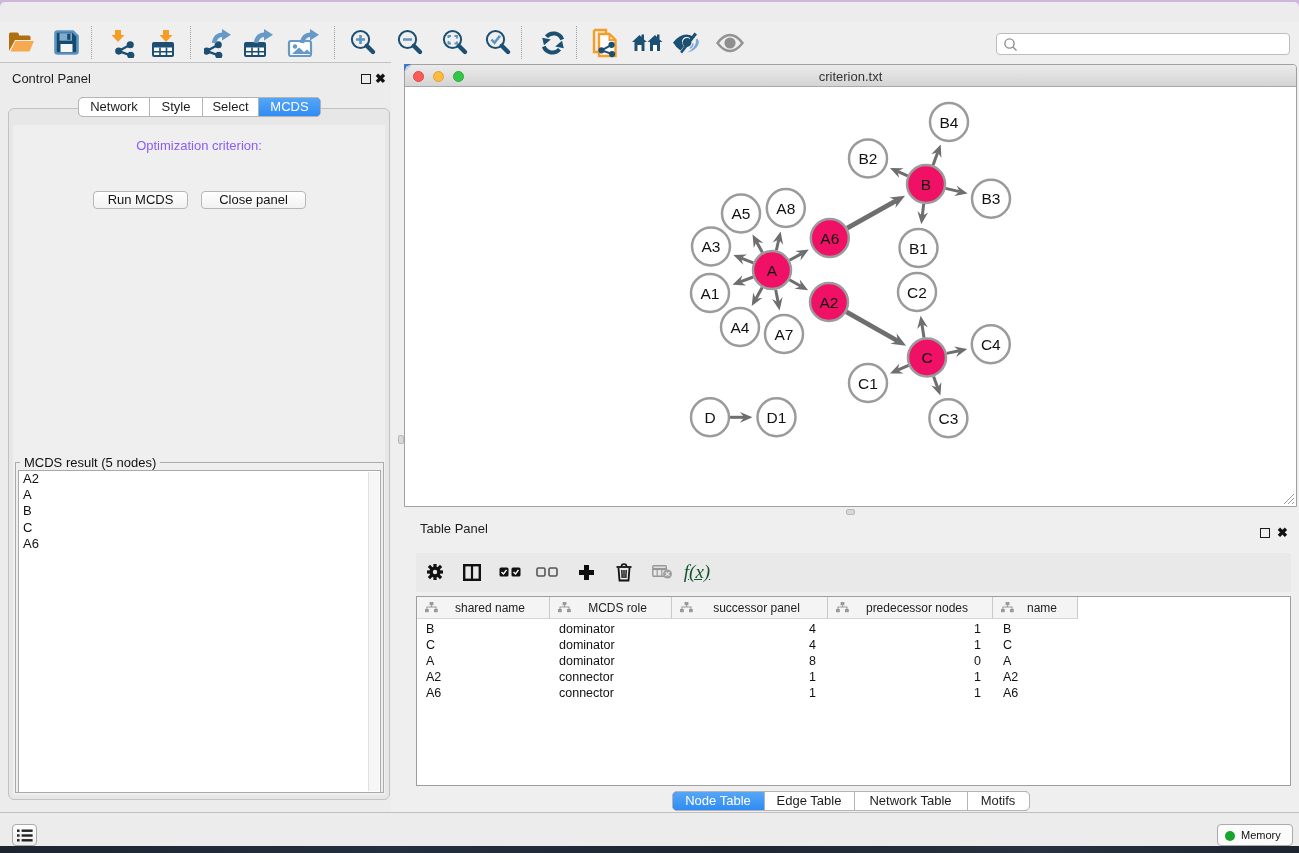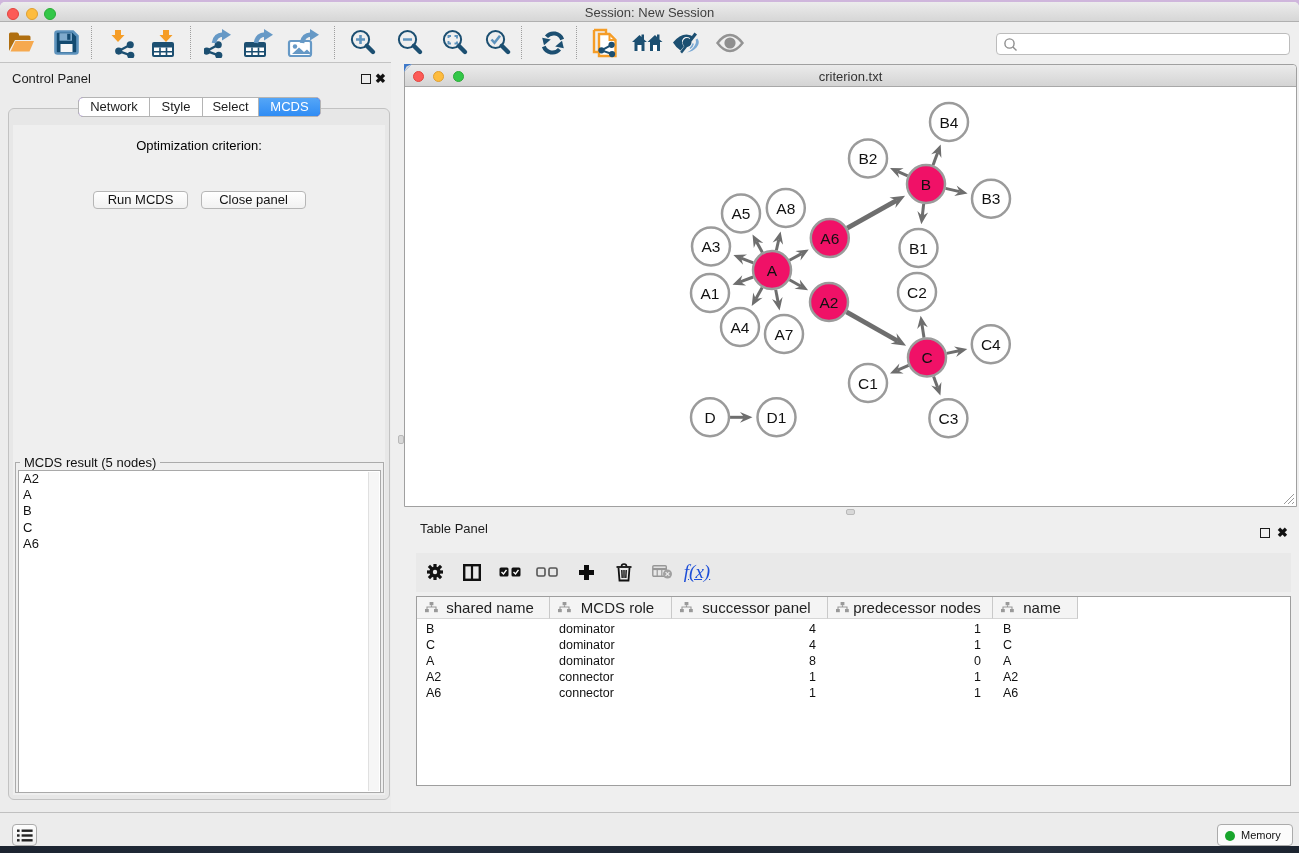--- a/index.html
+++ b/index.html
@@ -19,59 +19,53 @@
 #cp-title { position:absolute; left:12px; top:9px; font-size:13px; color:#1d1d1d; }
 .sq-btn { position:absolute; width:10px; height:10px; border:1.8px solid #1a1a1a; background:transparent; }
 .x-btn { position:absolute; font-size:13px; font-weight:bold; color:#111; line-height:11px; }
 #cp-box { position:absolute; left:8px; top:46px; width:382px; height:692px; background:#e7e7e7; border:1px solid #c2c2c2; border-radius:6px; }
 #cp-inner { position:absolute; left:4px; top:16px; width:372px; height:670px; background:#efefef; }
 .tabset { position:absolute; display:flex; height:20px; border:1px solid #b4b4b4; border-radius:5px; background:#6d28d9; overflow:hidden; }
 .tabset .tab { font-size:13px; color:#1d1d1d; text-align:center; line-height:18px; border-right:1px solid #b4b4b4; background:#fff; }
 .tabset .tab:last-child { border-right:none; }
 .tabset .tab.sel { background:linear-gradient(#55a6f7,#2f8cf4); color:#fff; }
 #cp-tabs { left:78px; top:35px; }
-#opt-label { position:absolute; left:8px; top:76px; width:382px; text-align:center; font-size:13px; color:#000000; }
+#opt-label { position:absolute; left:8px; top:76px; width:382px; text-align:center; font-size:13px; color:#8b5cf6; }
 #dropdown { position:absolute; left:44px; top:97px; width:310px; height:19px; background:#fff; border:1px solid #b6b6b6; border-radius:4px; }
 #dropdown .dtext { position:absolute; left:10px; top:1px; font-size:13px; color:#111; }
 #dropdown .darrows { position:absolute; right:-1px; top:-1px; width:18px; height:19px; background:linear-gradient(#6db2f9,#2079ef); border-radius:0 4px 4px 0; }
 .btn { position:absolute; height:18px; background:linear-gradient(#ffffff,#f1f1f1); border:1px solid #b6b6b6; border-radius:4px; font-size:13px; color:#141414; text-align:center; line-height:16px; }
 #grp { position:absolute; left:15px; top:400px; width:369px; height:331px; border:1px solid #ababab; }
 #grp-label { position:absolute; left:4px; top:-8px; background:#efefef; padding:0 4px; font-size:13px; color:#111; }
 #grp-list { position:absolute; left:2px; top:7px; width:363px; height:323px; background:#fff; border:1px solid #a9a9a9; font-size:13px; color:#111; }
 #grp-list .li { padding-left:4px; height:16.2px; line-height:16.2px; }
 #grp-scroll { position:absolute; right:1px; top:1px; width:11px; height:319px; background:#f6f6f6; border-left:1px solid #e0e0e0; }
 
 #rightarea { position:absolute; left:391px; top:60px; width:908px; height:750px; background:#efefef; }
 #netwin { position:absolute; left:13px; top:2px; width:893px; height:443px; background:#fff; border:1px solid #a0a0a0; border-radius:4px 4px 0 0; }
 #nw-titlebar { position:absolute; left:0; top:0; width:100%; height:22px; background:linear-gradient(#ebebeb,#d4d4d4); border-bottom:1px solid #a8a8a8; border-radius:4px 4px 0 0; }
 #nw-titlebar .tl { position:absolute; top:5.5px; width:11px; height:11px; border-radius:50%; }
 #nw-title { position:absolute; top:4px; width:100%; text-align:center; font-size:13px; color:#333; }
 #graph { position:absolute; left:0; top:23px; }
 
 #tp-title { position:absolute; left:29px; top:459px; font-size:13px; color:#1d1d1d; }
 #tp-toolbar { position:absolute; left:25px; top:491px; width:875px; height:39px; background:#e9e9e9; }
 #tp-table { position:absolute; left:25px; top:534px; width:875px; height:190px; background:#fff; border:1px solid #9e9e9e; }
-.th { position:absolute; top:0; height:22px; background:#f4f4f4; border-right:1px solid #c9c9c9; border-bottom:1px solid #d6d6d6; font-size:15px; color:#222; display:flex; align-items:center; justify-content:center; }
+.th { position:absolute; top:0; height:22px; background:#f4f4f4; border-right:1px solid #c9c9c9; border-bottom:1px solid #d6d6d6; font-size:12px; color:#222; display:flex; align-items:center; justify-content:center; }
 .treeicon { position:absolute; left:8px; top:5px; }
 .cell { position:absolute; font-size:12.5px; color:#111; height:16.2px; line-height:16.2px; }
 #tp-tabs { left:280.5px; top:729px; }
 
 #statusbar { position:absolute; left:0; bottom:0; width:100%; height:34px; background:#ececec; border-top:1px solid #c0c0c0; }
 #sb-listbtn { position:absolute; left:12px; top:11px; width:25px; height:22px; background:linear-gradient(#fdfdfd,#ededed); border:1px solid #ababab; border-radius:4px; }
 #sb-mem { position:absolute; right:6px; top:11px; width:76px; height:22px; background:#fbfbfb; border:1px solid #ababab; border-radius:4px; font-size:11px; color:#111;padding-left:20px; }
 </style>
 </head>
 <body>
 <div id="win">
-  <div id="titlebar">
-    <div class="tl" style="left:7px;  background:#fc5b57; border:0.5px solid #e2453f;"></div>
-    <div class="tl" style="left:26px; background:#fdbc3e; border:0.5px solid #e0a030;"></div>
-    <div class="tl" style="left:44px; background:#33c748; border:0.5px solid #2aab38;"></div>
-    <div id="title-text">Session: New Session</div>
-  </div>
   <div id="toolbar">
     <div class="tsep" style="left:91px;"></div>
       <div class="tsep" style="left:190px;"></div>
       <div class="tsep" style="left:334px;"></div>
       <div class="tsep" style="left:521px;"></div>
       <div class="tsep" style="left:576px;"></div>
       <div class="ticon" style="left:8.0px; width:28px;">
         <svg width="28" height="26" viewBox="0 0 28 26">
 <path d="M1 21 L1 4 Q1 2.5 2.5 2.5 L9 2.5 Q10.5 2.5 10.8 4 L11.2 5.5 L21 5.5 Q22.5 5.5 22.5 7 L22.5 10 L7 10 Z" fill="#b06f10"></path>
 <path d="M7.5 11 L26 11 L21.5 21.5 L2.5 21.5 Z" fill="#f6a94f"></path>
@@ -425,21 +419,21 @@
               <rect x="0.8" y="0.8" width="13.5" height="10.5" rx="1" fill="none" stroke="#555" stroke-width="1.4"></rect>
               <line x1="0.8" y1="4" x2="14.3" y2="4" stroke="#555" stroke-width="2.2"></line>
               <line x1="5.2" y1="4" x2="5.2" y2="11.3" stroke="#555" stroke-width="1.2"></line>
               <line x1="9.8" y1="4" x2="9.8" y2="11.3" stroke="#555" stroke-width="1.2"></line>
               <circle cx="15.5" cy="9" r="4.5" fill="#666"></circle>
               <path d="M13.6 7.1 L17.4 10.9 M17.4 7.1 L13.6 10.9" stroke="#e9e9e9" stroke-width="1.3"></path>
             </g>
           </svg>
         </div>
         <div class="ticon" style="left:264.0px; width:34px; height:38px;">
-          <div style="font-family:'Liberation Serif',serif; font-style:italic; font-size:19px; color:#1d4ed8;text-decoration:underline;">f(x)</div>
+          <div style="font-family:'Liberation Serif',serif; font-style:italic; font-size:19px; color:#14532d;text-decoration:underline;">f(x)</div>
         </div>
     </div>
     <div id="tp-table">
       <div class="th" style="left:0px; width:133px;">
           <svg class="treeicon" width="13" height="11" viewBox="0 0 13 11">
             <g fill="#999">
               <rect x="4.6" y="0" width="3.8" height="3.2"></rect>
               <rect x="0" y="7" width="3.8" height="3.2"></rect>
               <rect x="9" y="7" width="3.8" height="3.2"></rect>
               <path d="M6.5 3.2 V5 M2 7 V5 H11 V7" stroke="#999" fill="none" stroke-width="1.1"></path>
@@ -510,20 +504,26 @@
         <div class="cell" style="left:142px; top:72.10000000000001px;">connector</div>
         <div class="cell" style="left:255px; width:144px; text-align:right; top:72.10000000000001px;">1</div>
         <div class="cell" style="left:411px; width:153px; text-align:right; top:72.10000000000001px;">1</div>
         <div class="cell" style="left:586px; top:72.10000000000001px;">A2</div>
         <div class="cell" style="left:9px; top:88.30000000000001px;">A6</div>
         <div class="cell" style="left:142px; top:88.30000000000001px;">connector</div>
         <div class="cell" style="left:255px; width:144px; text-align:right; top:88.30000000000001px;">1</div>
         <div class="cell" style="left:411px; width:153px; text-align:right; top:88.30000000000001px;">1</div>
         <div class="cell" style="left:586px; top:88.30000000000001px;">A6</div>
     </div>
+    <div class="tabset" id="tp-tabs">
+      <div class="tab sel" style="width:92px;">Node Table</div>
+      <div class="tab" style="width:90px;">Edge Table</div>
+      <div class="tab" style="width:113px;">Network Table</div>
+      <div class="tab" style="width:61px;">Motifs</div>
+    </div>
   </div>
   <div id="statusbar">
     <div id="sb-listbtn">
         <svg style="position:absolute;left:4px;top:4px;" width="16" height="13" viewBox="0 0 16 13">
           <g fill="#222">
             <rect x="0" y="0.5" width="2.6" height="2.4"></rect>
             <rect x="4.6" y="0.5" width="11" height="2.4"></rect>
             <rect x="0" y="5.3" width="2.6" height="2.4"></rect>
             <rect x="4.6" y="5.3" width="11" height="2.4"></rect>
             <rect x="0" y="10.1" width="2.6" height="2.4"></rect>

